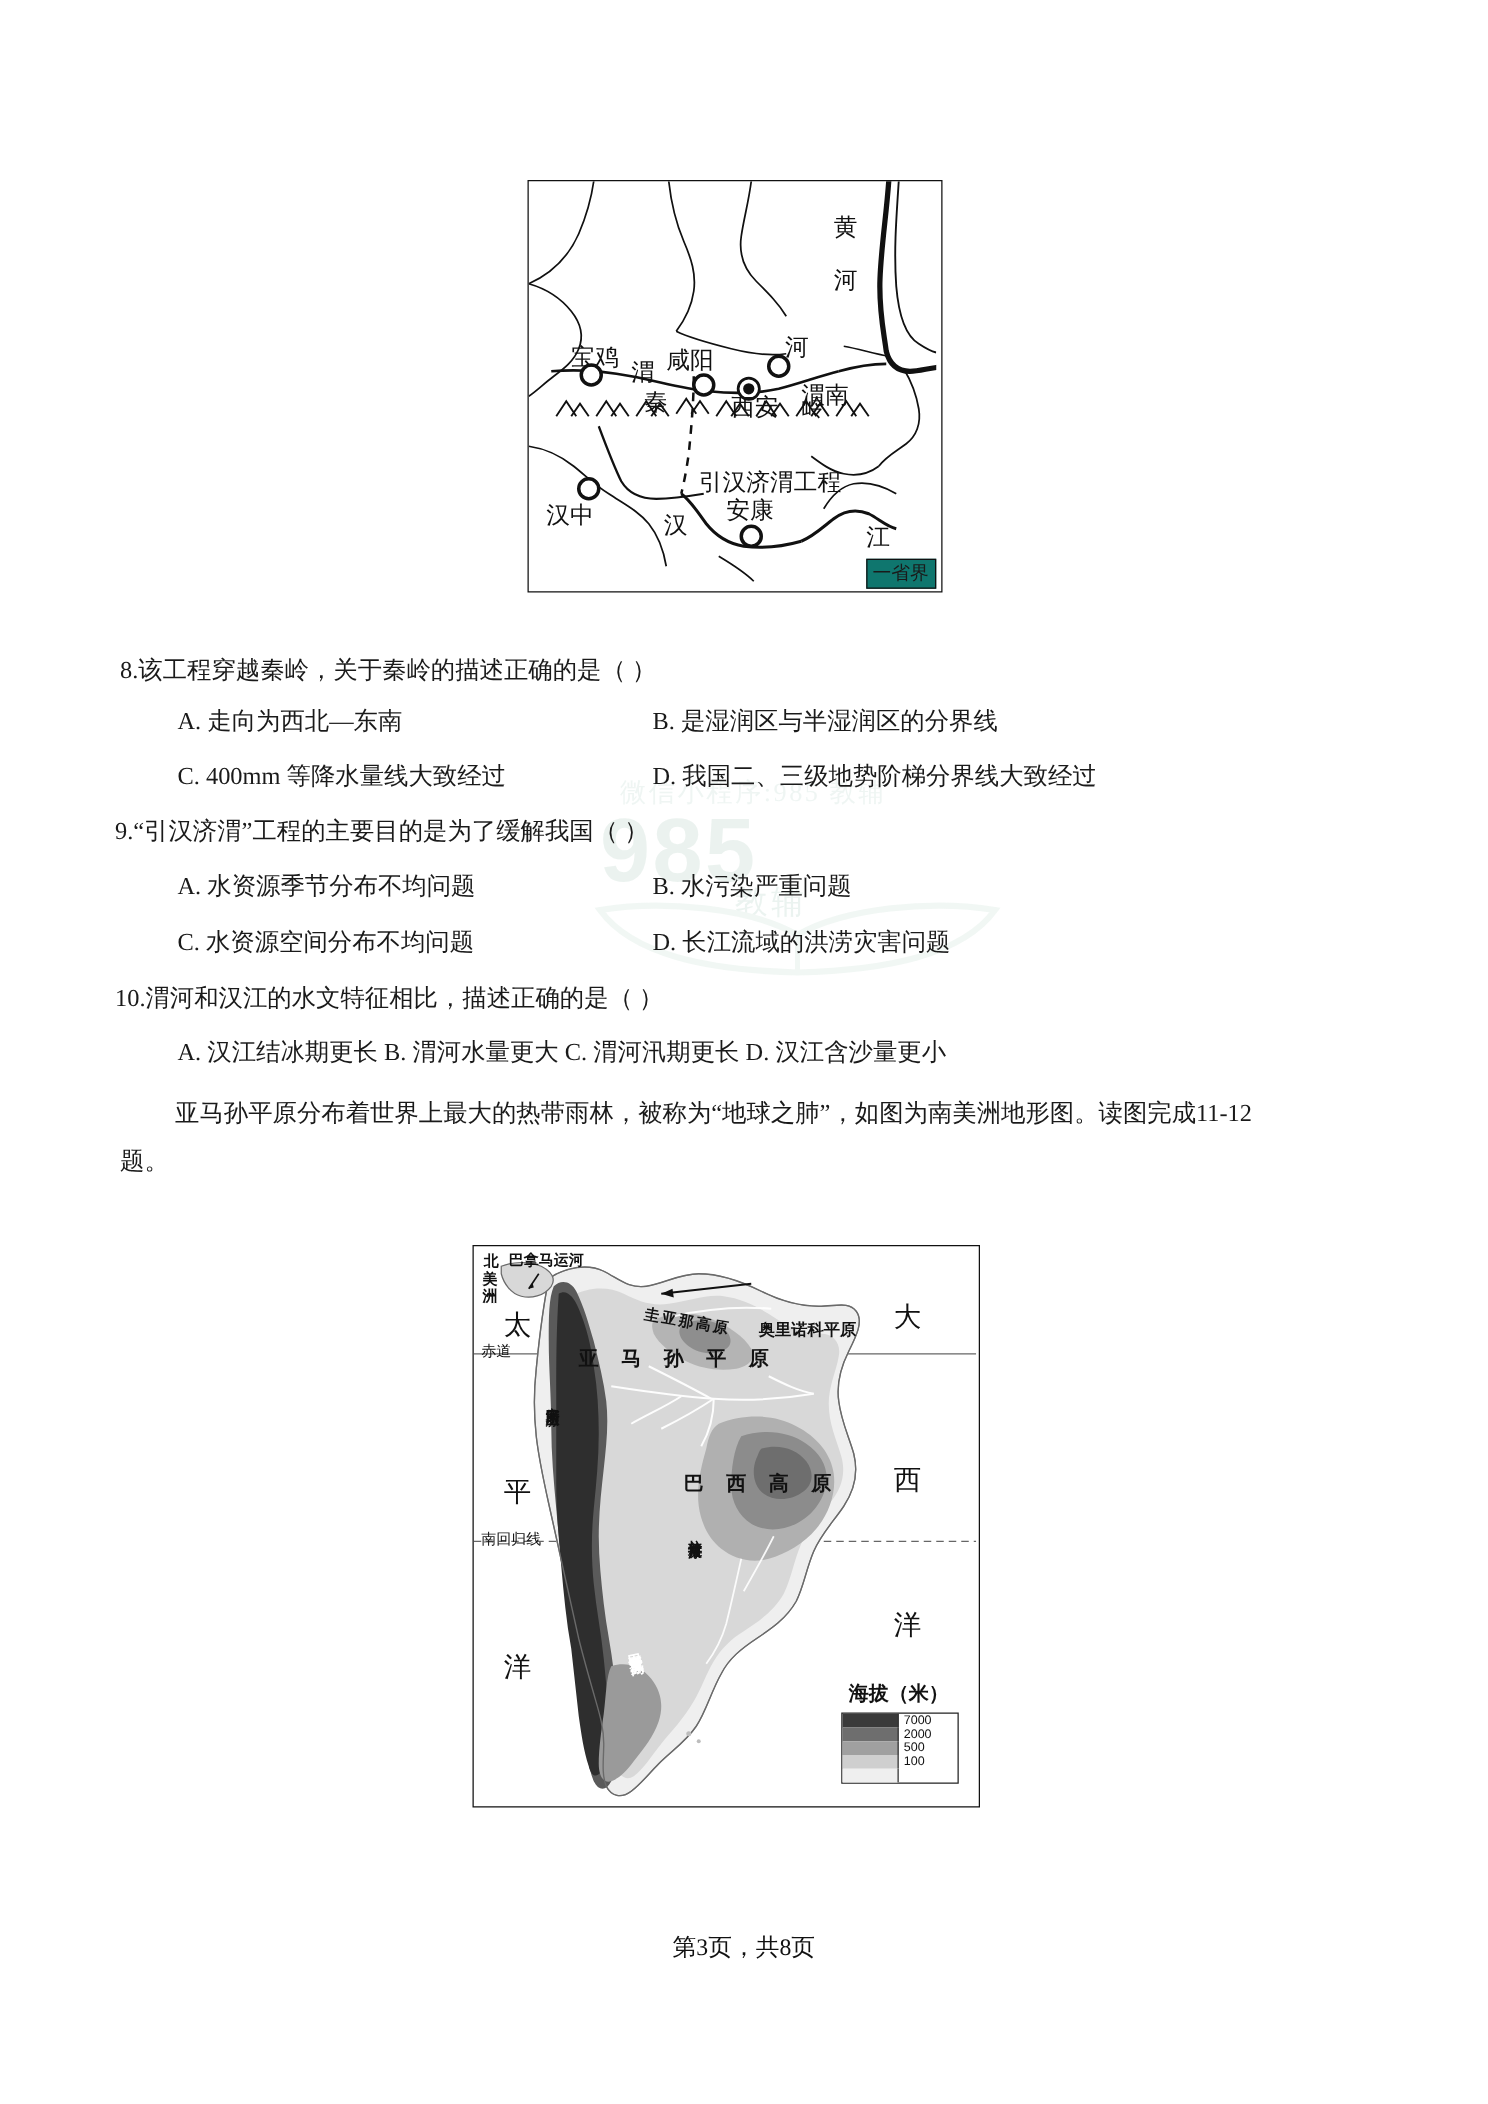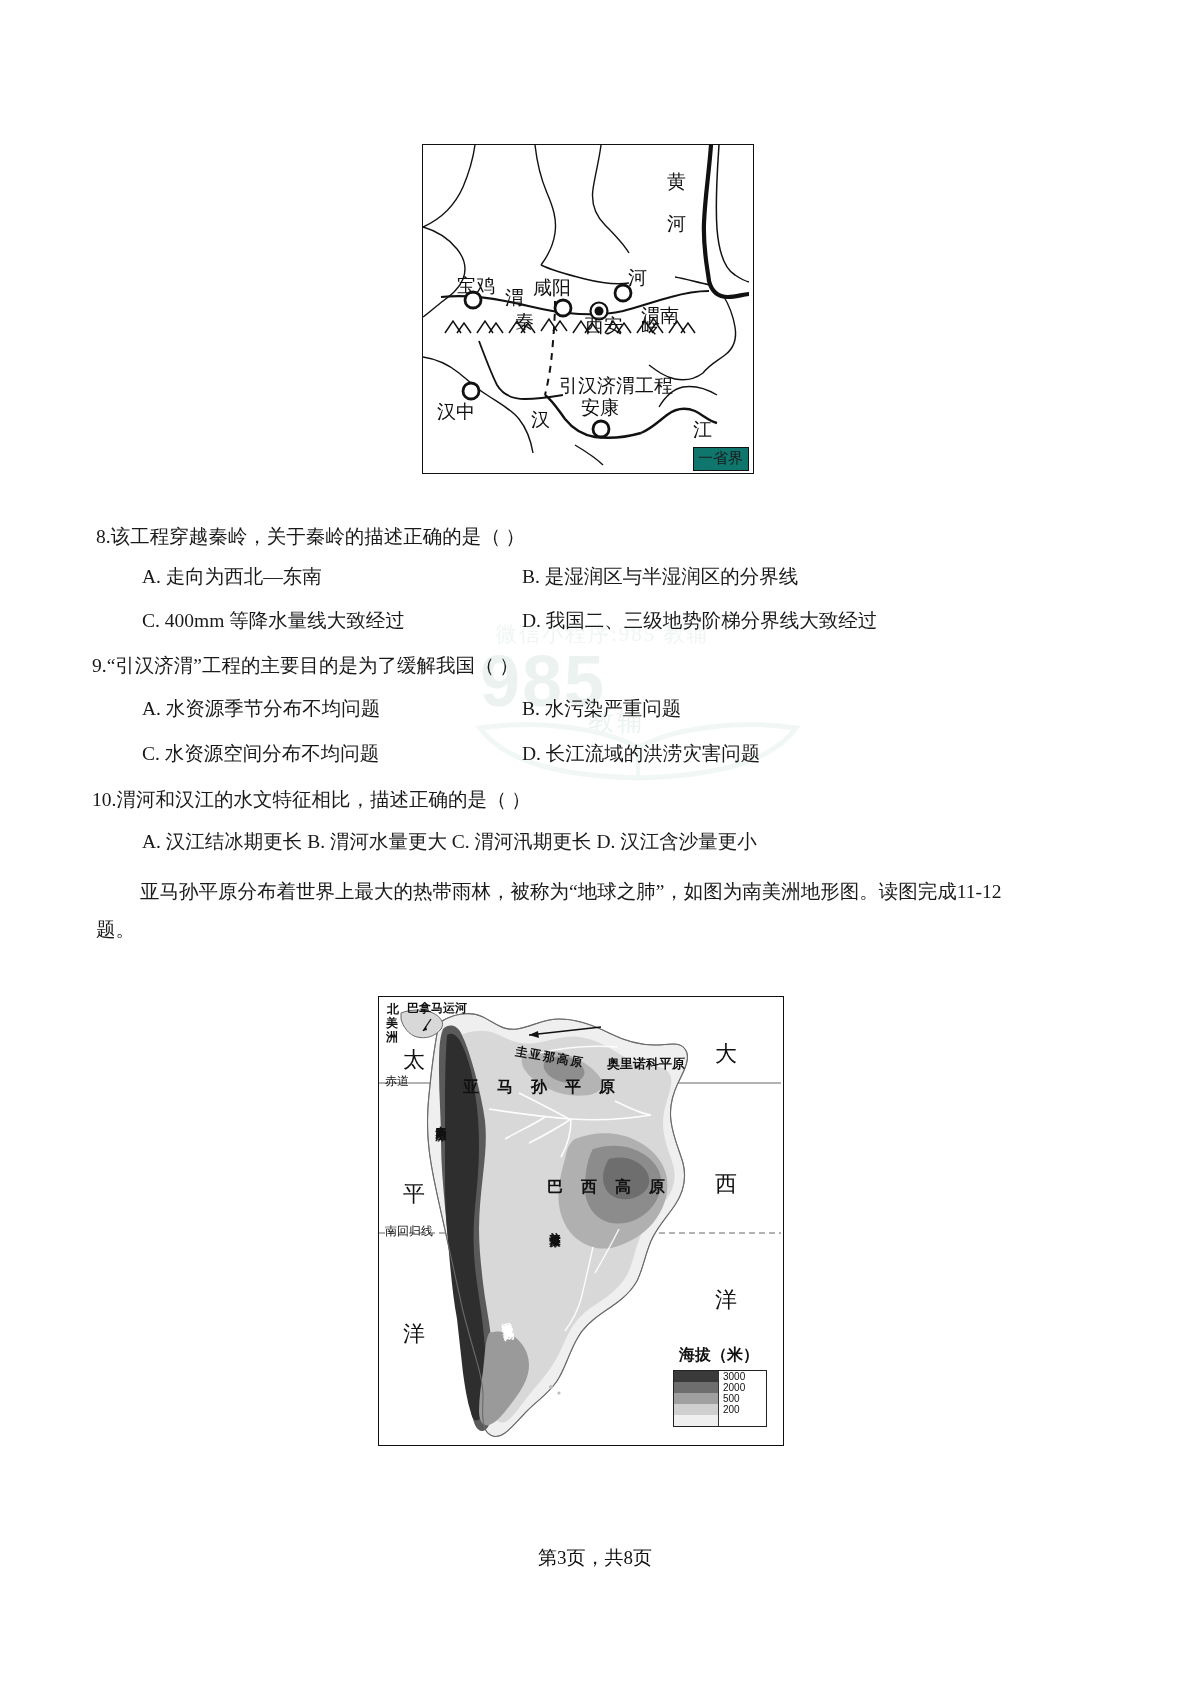--- a/index.html
+++ b/index.html
@@ -325,33 +325,33 @@
     <div class="m2-ocean" style="left:24px;top:322px;">洋</div>
     <div class="m2-ocean" style="left:336px;top:42px;">大</div>
     <div class="m2-ocean" style="left:336px;top:172px;">西</div>
     <div class="m2-ocean" style="left:336px;top:288px;">洋</div>
 
     <div class="m2-legend">
       <div class="m2-legend-title">海拔（米）</div>
       <div class="m2-legend-box">
         <div class="m2-legend-row">
           <div class="m2-legend-swatch" style="background:#3a3a3a;"></div>
-          <div class="m2-legend-val">3000</div>
+          <div class="m2-legend-val">7000</div>
         </div>
         <div class="m2-legend-row">
           <div class="m2-legend-swatch" style="background:#6e6e6e;"></div>
           <div class="m2-legend-val">2000</div>
         </div>
         <div class="m2-legend-row">
           <div class="m2-legend-swatch" style="background:#a0a0a0;"></div>
           <div class="m2-legend-val">500</div>
         </div>
         <div class="m2-legend-row">
           <div class="m2-legend-swatch" style="background:#cfcfcf;"></div>
-          <div class="m2-legend-val">200</div>
+          <div class="m2-legend-val">100</div>
         </div>
         <div class="m2-legend-row">
           <div class="m2-legend-swatch" style="background:#efefef;"></div>
           <div class="m2-legend-val"></div>
         </div>
       </div>
     </div>
   </div>
 
   <div class="footer">第3页，共8页</div>

